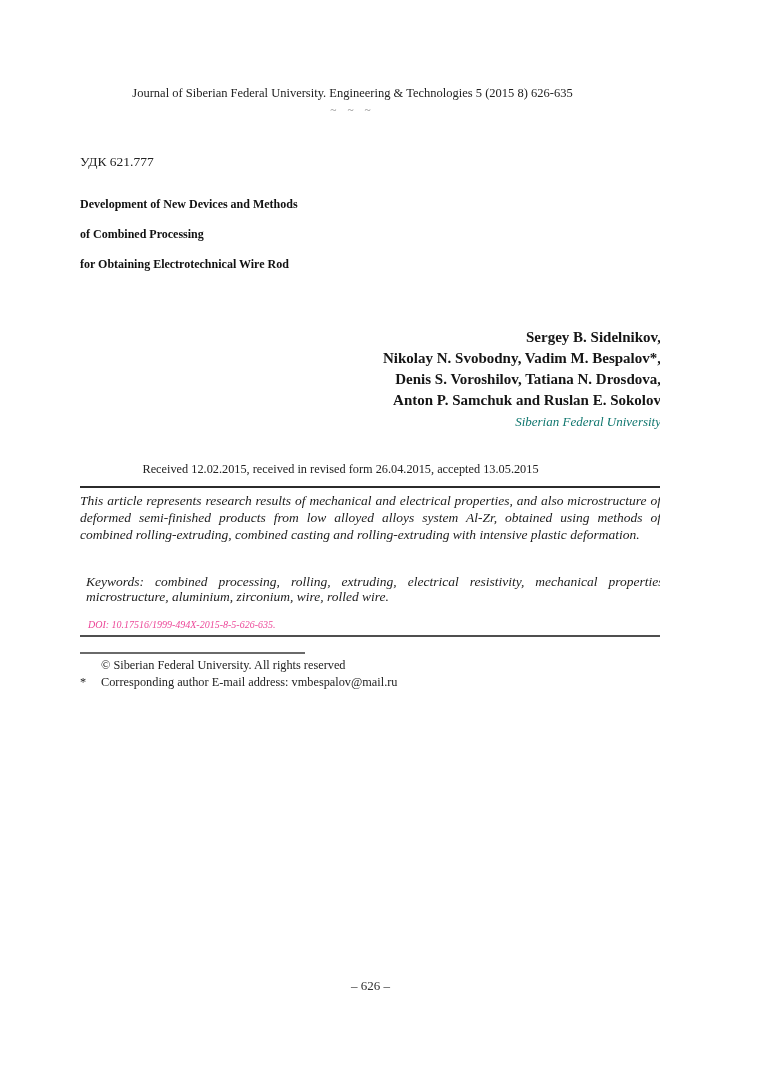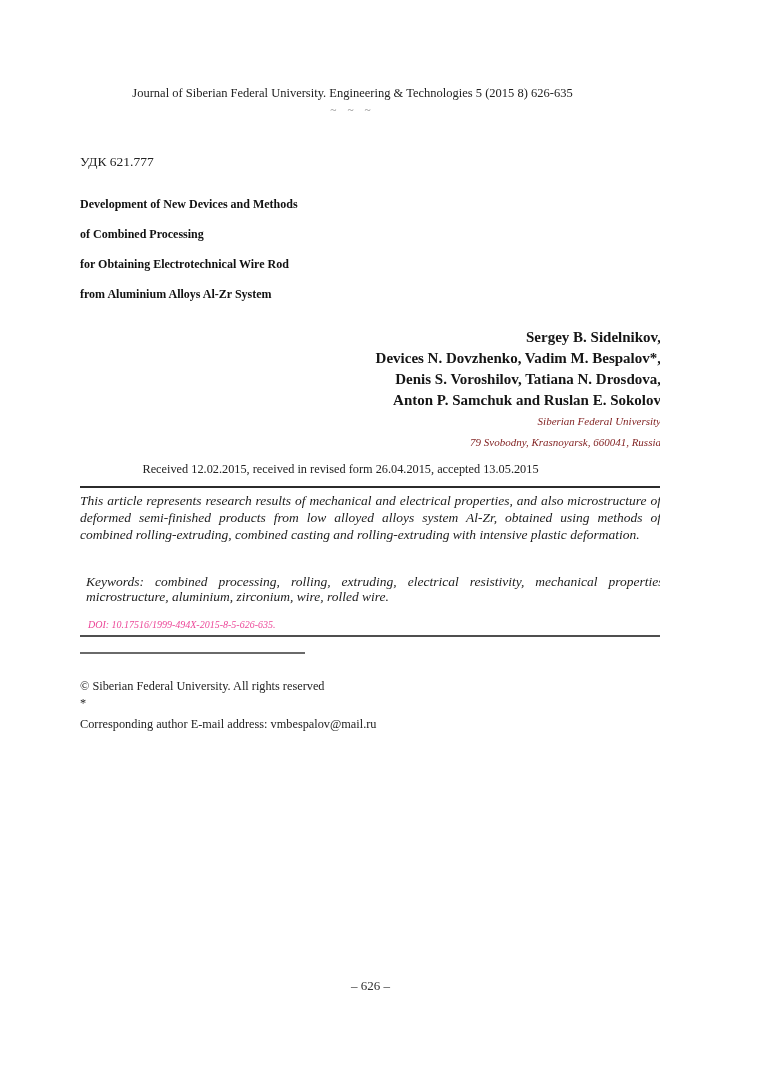--- a/index.html
+++ b/index.html
@@ -54,22 +54,22 @@
     text-align: right;
     line-height: 21px;
   }
   .author-line {
     font-weight: bold;
     font-size: 15px;
     color: #151515;
   }
   .affiliation-line {
     font-style: italic;
-    font-size: 11px;
-    color: #7f1d1d;
+    font-size: 13px;
+    color: #0f766e;
   }
   .received-line {
     position: absolute;
     top: 462px; left: 80px; width: 581px;
     text-align: center;
     font-size: 12.3px;
     transform: translateX(-30px);
     color: #222;
   }
   .rule {
@@ -108,21 +108,21 @@
     font-size: 10px;
     color: #ec4899;
   }
   .footnotes {
     position: absolute;
     top: 657px; left: 80px; width: 581px;
     font-size: 12.3px;
     line-height: 17px;
     color: #222;
   }
-  .footnote-row { display: flex; flex-direction: column; }
+  .footnote-row { display: flex; }
   .fn-marker { width: 21px; flex: 0 0 21px; }
   .fn-text { flex: 1; }
   .page-number {
     position: absolute;
     top: 978px; left: 80px; width: 581px;
     text-align: center;
     font-size: 13px;
     color: #2e2e2e;
   }
 </style>
@@ -134,30 +134,28 @@
   <div class="running-head">Journal of Siberian Federal University. Engineering &amp; Technologies 5 (2015 8) 626-635</div>
 
   <div class="tilde-sep">~ ~ ~</div>
 
   <div class="udk">УДК 621.777</div>
 
   <h1 class="article-title">
     <div>Development of New Devices and Methods</div>
     <div>of Combined Processing</div>
     <div>for Obtaining Electrotechnical Wire Rod</div>
-    <div>from Aluminium Alloys Al-Zr System</div>
   </h1>
 
   <div class="authors-block">
     <div class="author-line">Sergey B. Sidelnikov,</div>
-    <div class="author-line">Devices N. Dovzhenko, Vadim M. Bespalov*,</div>
+    <div class="author-line">Nikolay N. Svobodny, Vadim M. Bespalov*,</div>
     <div class="author-line">Denis S. Voroshilov, Tatiana N. Drosdova,</div>
     <div class="author-line">Anton P. Samchuk and Ruslan E. Sokolov</div>
     <div class="affiliation-line">Siberian Federal University</div>
-    <div class="affiliation-line">79 Svobodny, Krasnoyarsk, 660041, Russia</div>
   </div>
 
   <div class="received-line">Received 12.02.2015, received in revised form 26.04.2015, accepted 13.05.2015</div>
 
   <div class="rule rule-top"></div>
 
   <p class="abstract">This article represents research results of mechanical and electrical properties, and also microstructure of deformed semi-finished products from low alloyed alloys system Al-Zr, obtained using methods of combined rolling-extruding, combined casting and rolling-extruding with intensive plastic deformation.</p>
 
   <p class="keywords">Keywords: combined processing, rolling, extruding, electrical resistivity, mechanical properties, microstructure, aluminium, zirconium, wire, rolled wire.</p>
 

